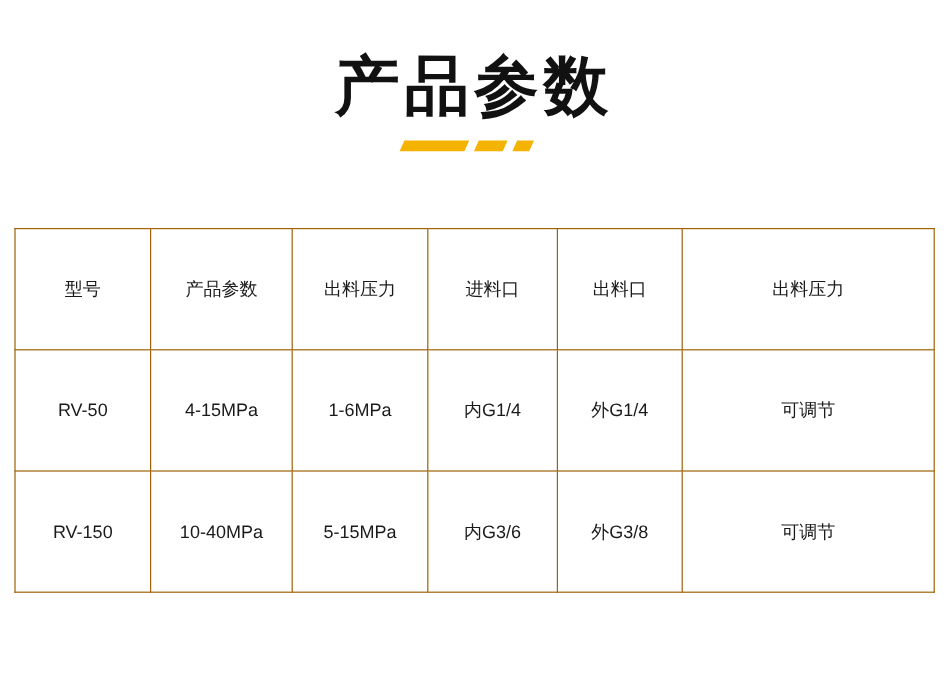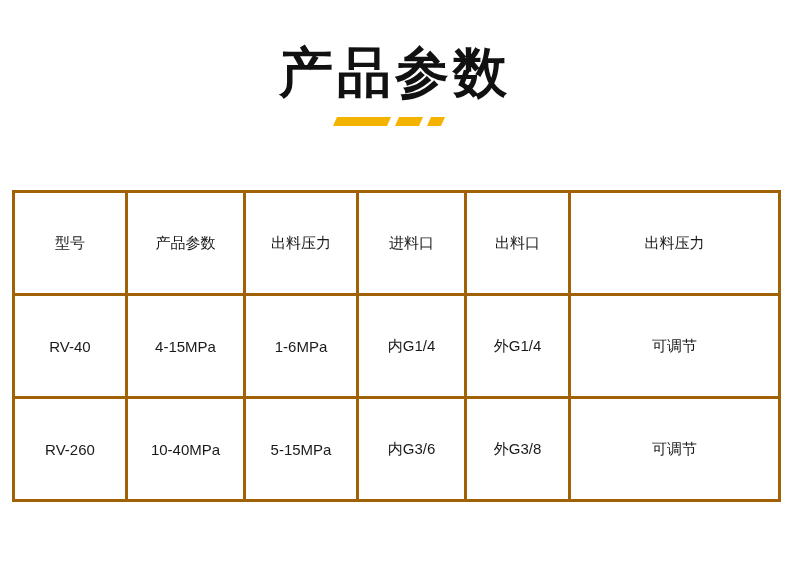--- a/index.html
+++ b/index.html
@@ -54,21 +54,21 @@
     left: 12px;
     top: 190px;
     width: 766px;
   }
   table.spec {
     border-collapse: collapse;
     width: 766px;
     table-layout: fixed;
   }
   table.spec td, table.spec th {
-    border: 3px solid #a16207;
+    border: 1px solid #a16207;
     height: 68px;
     text-align: center;
     vertical-align: middle;
     font-size: 15px;
     font-weight: normal;
     color: #1a1a1a;
     padding: 16px 4px;
   }
   table.spec thead td {
     font-size: 15px;
@@ -109,29 +109,29 @@
           <td>型号</td>
           <td>产品参数</td>
           <td>出料压力</td>
           <td>进料口</td>
           <td>出料口</td>
           <td>出料压力</td>
         </tr>
       </thead>
       <tbody>
         <tr>
-          <td>RV-40</td>
+          <td>RV-50</td>
           <td>4-15MPa</td>
           <td>1-6MPa</td>
           <td>内G1/4</td>
           <td>外G1/4</td>
           <td>可调节</td>
         </tr>
         <tr>
-          <td>RV-260</td>
+          <td>RV-150</td>
           <td>10-40MPa</td>
           <td>5-15MPa</td>
           <td>内G3/6</td>
           <td>外G3/8</td>
           <td>可调节</td>
         </tr>
       </tbody>
     </table>
   </div>
 

